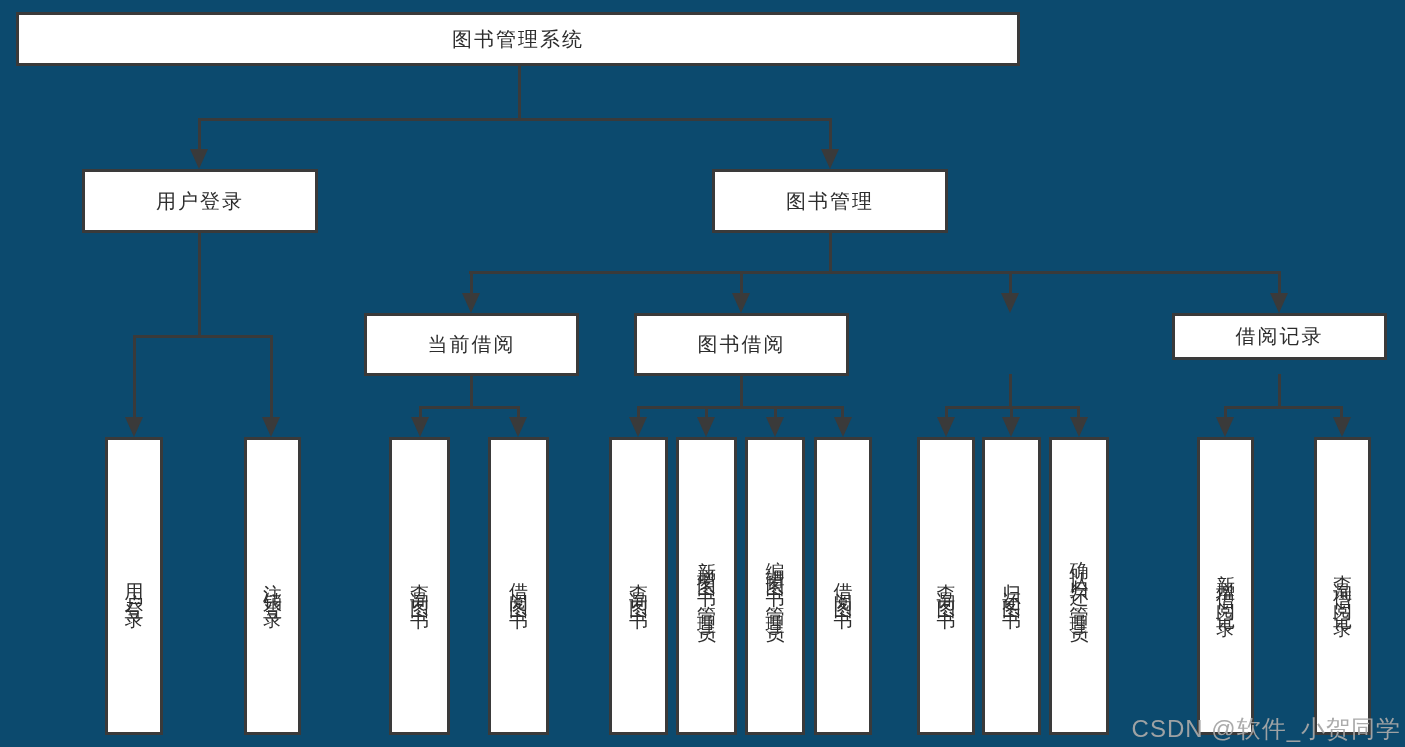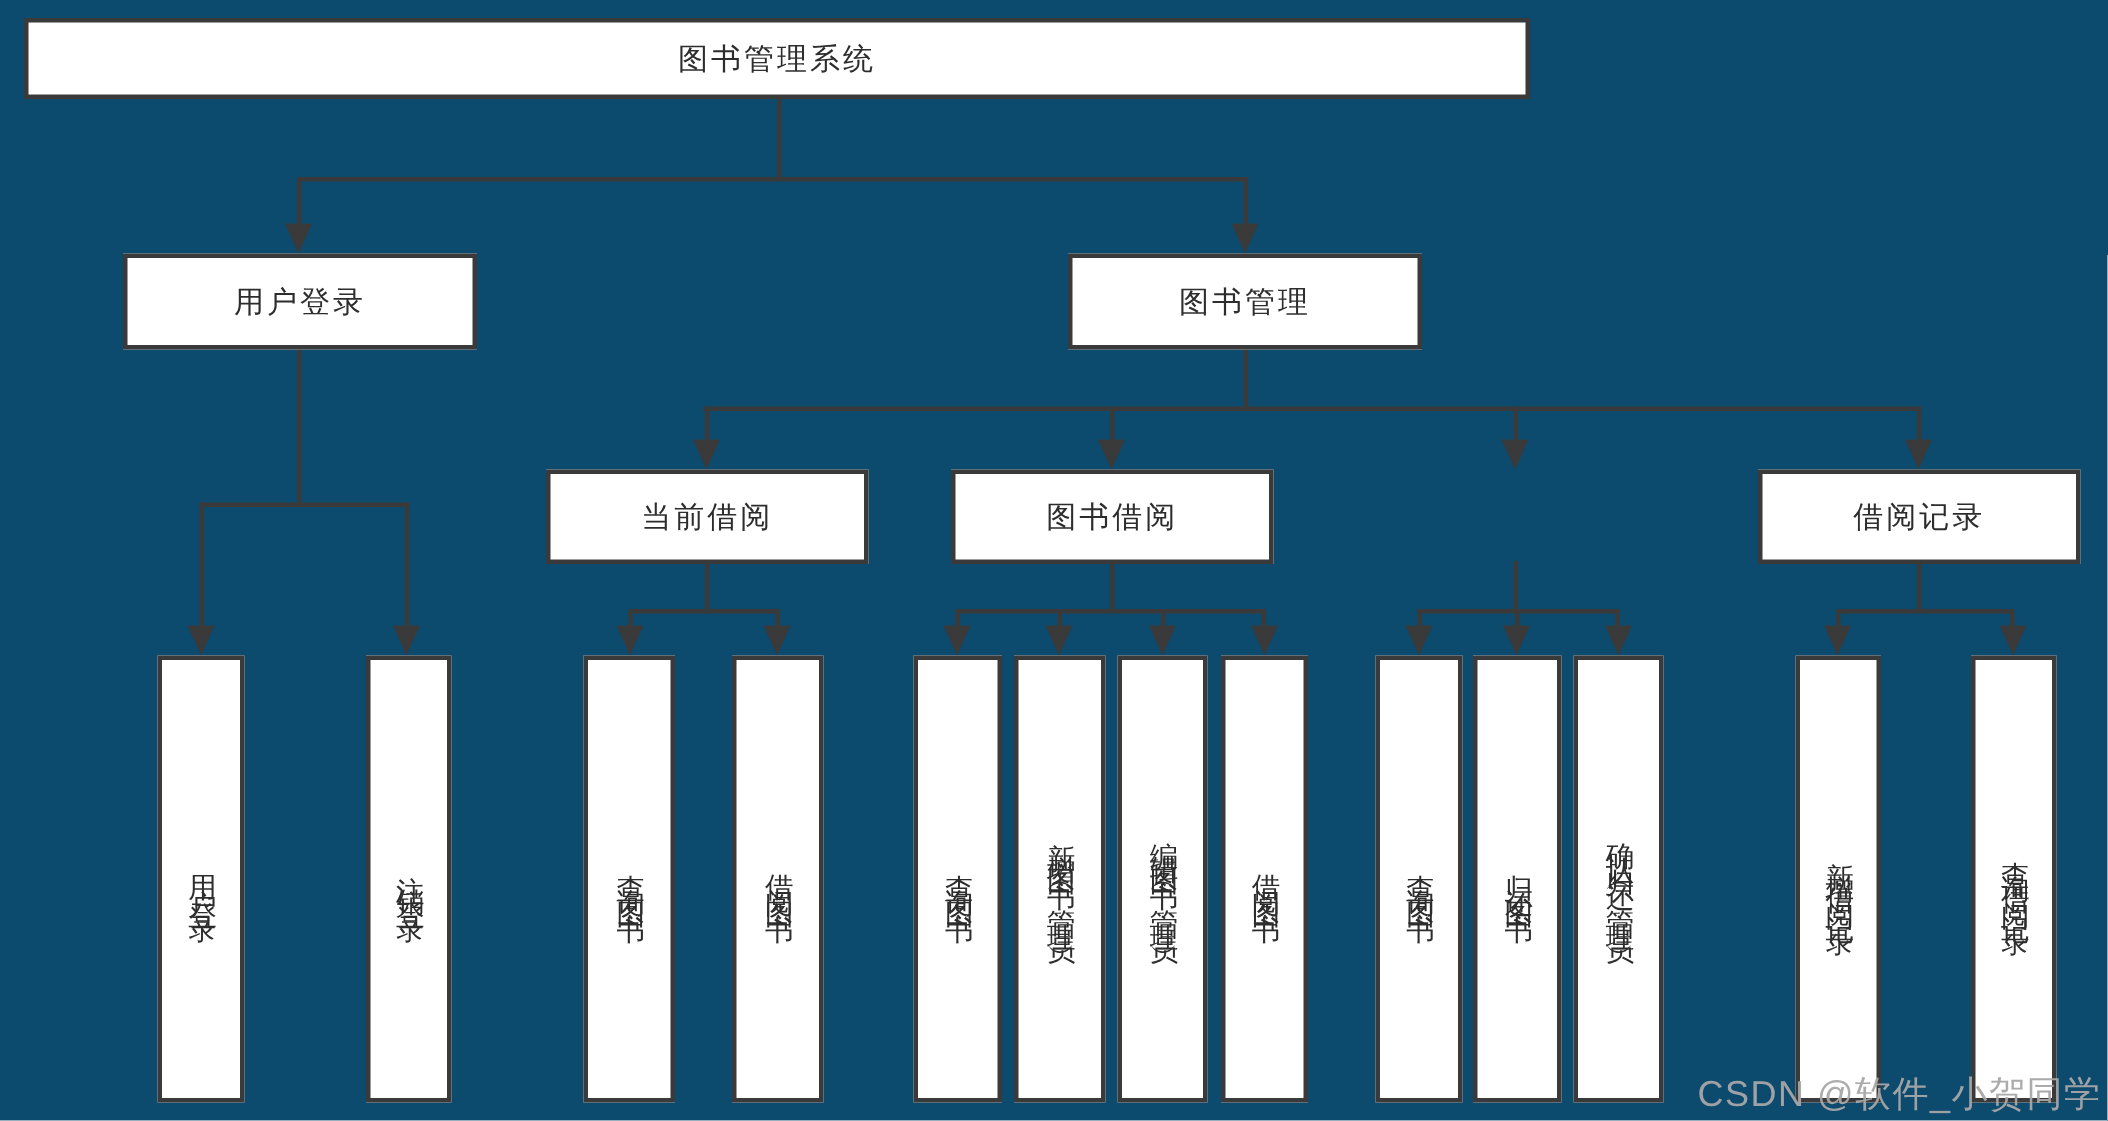--- a/index.html
+++ b/index.html
@@ -101,21 +101,21 @@
   <div class="box h" style="left:712px;top:169px;width:236px;height:64px">
     <span class="lbl">图书管理</span>
   </div>
 
   <div class="box h" style="left:364px;top:313px;width:215px;height:63px">
     <span class="lbl">当前借阅</span>
   </div>
   <div class="box h" style="left:634px;top:313px;width:215px;height:63px">
     <span class="lbl">图书借阅</span>
   </div>
-  <div class="box h" style="left:1172px;top:313px;width:215px;height:63px">
+  <div class="box h" style="left:1172px;top:313px;width:215px;height:47px">
     <span class="lbl">借阅记录</span>
   </div>
 
   <div class="box v" style="left:105px;top:437px;width:58px;height:298px">
     <span class="lbl">用户登录</span>
   </div>
   <div class="box v" style="left:244px;top:437px;width:57px;height:298px">
     <span class="lbl">注销登录</span>
   </div>
 

